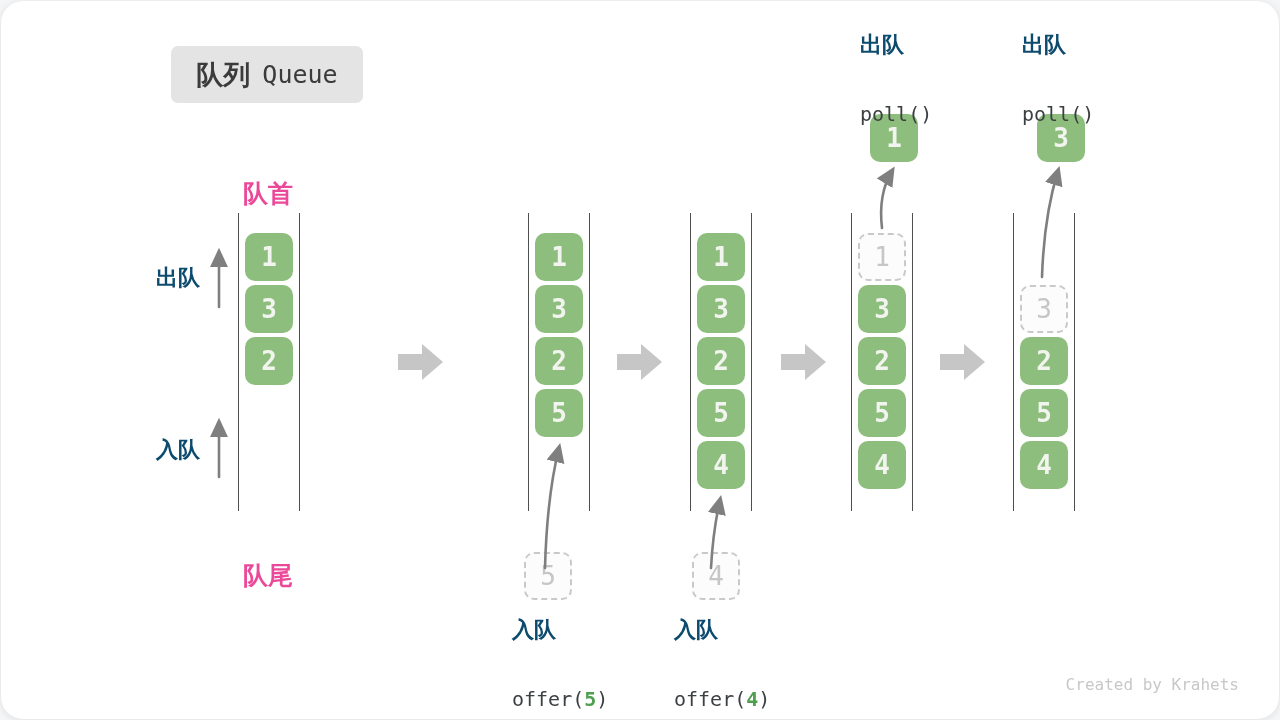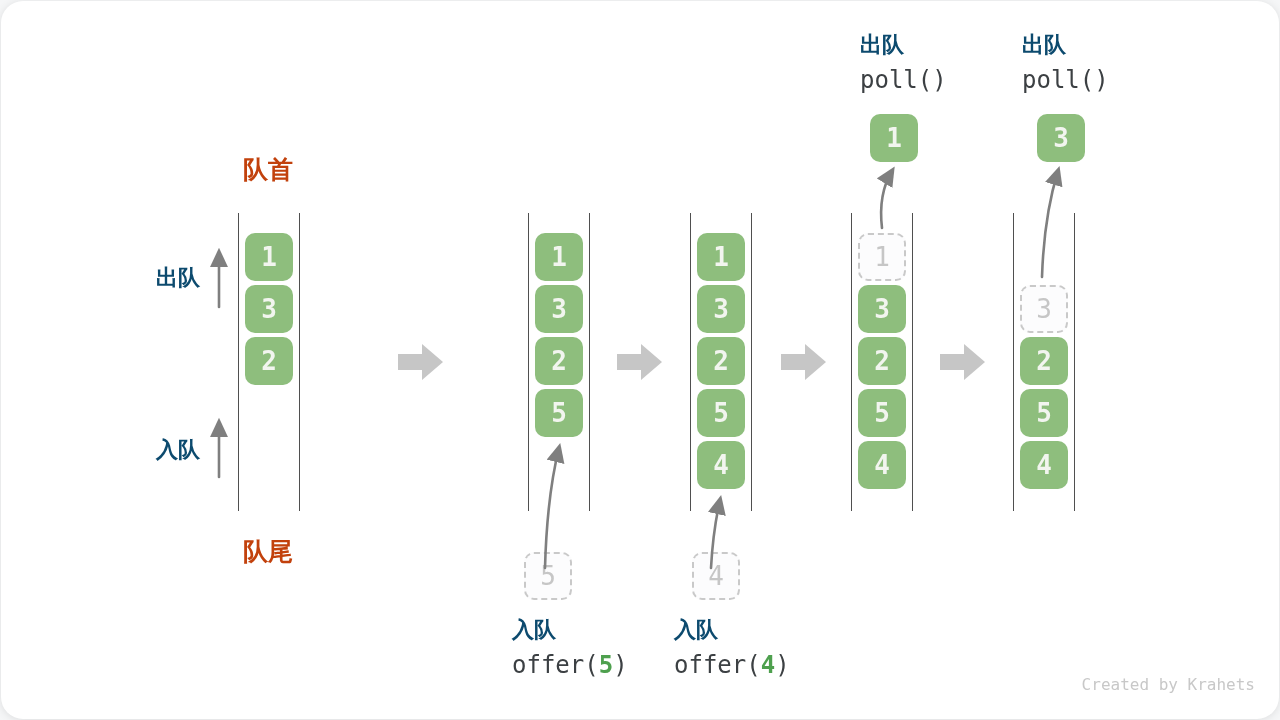--- a/index.html
+++ b/index.html
@@ -10,46 +10,50 @@
     overflow:hidden;
   }
   .abs{position:absolute;}
   .title-box{
     display:flex;align-items:center;justify-content:center;gap:12px;
     background:#e4e4e4;border-radius:7px;
     width:192px;height:57px;left:170px;top:45px;
   }
   .title-zh{font-weight:bold;font-size:27px;color:#3b3b3b;}
   .title-en{font-family:"DejaVu Sans Mono",monospace;font-size:25px;color:#3b3b3b;}
-  .cjk{font-weight:bold;color:#c2410c;font-size:25px;line-height:1;}
+  .cjk{font-weight:bold;color:#ec4899;font-size:25px;line-height:1;margin-top:24px;}
   .cjk-sm{font-weight:bold;color:#0c4a6e;font-size:22px;line-height:1;}
-  .code{font-family:"DejaVu Sans Mono",monospace;color:#3c4043;font-size:24px;line-height:1;}
+  .code{font-family:"DejaVu Sans Mono",monospace;color:#3c4043;font-size:20px;line-height:1;margin-top:36px;}
   .code .arg{color:#4ea04e;font-weight:bold;}
   .channel{border-left:1.5px solid #4f4f4f;border-right:1.5px solid #4f4f4f;box-sizing:border-box;}
   .qbox{
     width:48px;height:48px;border-radius:10px;background:#8ebe7d;
     display:flex;align-items:center;justify-content:center;
     color:#f2f5ef;font-family:"DejaVu Sans Mono",monospace;font-weight:bold;font-size:26px;
   }
   .qbox.dashed{
     background:#fcfcfd;border:2px dashed #c9c9c9;box-sizing:border-box;
     color:#c6c6c6;font-weight:normal;
   }
   .caption{display:flex;flex-direction:column;gap:12px;}
   .watermark{
     font-family:"DejaVu Sans Mono",monospace;font-size:16px;color:#c8c8c8;
-    right:24px;top:674px;
+    right:40px;top:674px;
   }
   svg{display:block;}
 </style>
 </head>
 <body>
 
 <div id="canvas">
 
+  <div class="abs title-box">
+    <span class="title-zh">队列</span>
+    <span class="title-en">Queue</span>
+  </div>
 
   <div class="abs cjk" style="left:242px;top:156px;">队首</div>
   <div class="abs cjk" style="left:242px;top:538px;">队尾</div>
   <div class="abs cjk-sm" style="left:155px;top:266px;">出队</div>
   <div class="abs cjk-sm" style="left:155px;top:438px;">入队</div>
 
   <div id="stages">
       <div class="abs channel" style="left: 237px; top: 212px; width: 62px; height: 298px;"></div>
       <div class="abs qbox" style="left: 244px; top: 232px;">1</div>
       <div class="abs qbox" style="left: 244px; top: 284px;">3</div>

